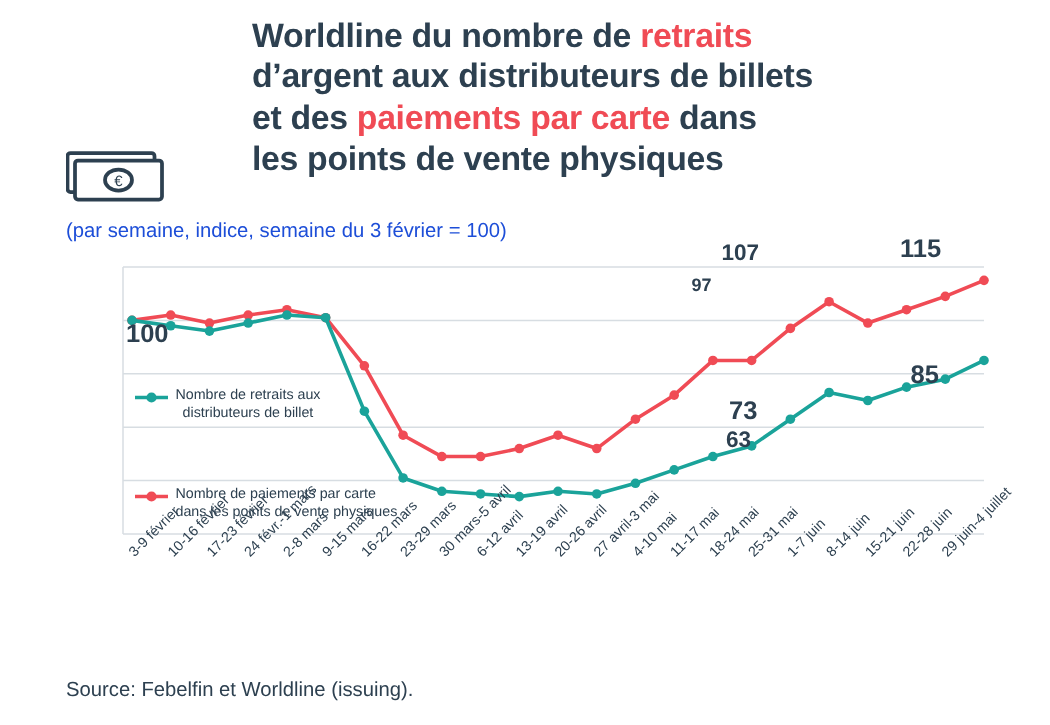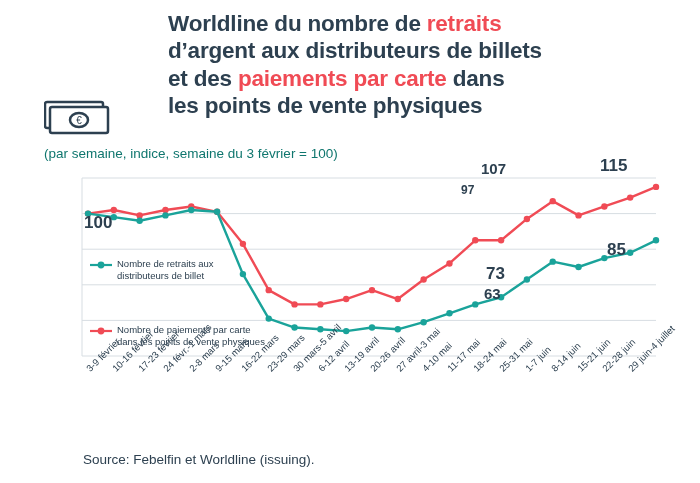--- a/index.html
+++ b/index.html
@@ -48,21 +48,21 @@
     width: 66px;
     height: 40px;
   }
 
   
   .subtitle {
     position: absolute;
     left: 44px;
     top: 146px;
     font-size: 13.5px;
-    color: #0f766e;
+    color: #1d4ed8;
     font-weight: normal;
   }
 
   
   .chart-area {
     position: absolute;
     left: 44px;
     top: 172px;
     width: 620px;
     height: 190px;
@@ -72,21 +72,21 @@
   }
 
   
   .legend {
     position: absolute;
     font-size: 9.5px;
     line-height: 1.25;
     color: #2d4050;
     white-space: pre-line;
   }
-  .legend-cash { left: 90px; top: 246px; }
+  .legend-cash { left: 90px; top: 246px; text-align: center; }
   .legend-card { left: 90px; top: 312px; }
   .legend-row { display: flex; align-items: flex-start; }
   .legend-mark { margin-right: 5px; margin-top: 2px; flex: none; }
   .legend-text { white-space: pre-line; }
 
   
   .vlabel {
     position: absolute;
     font-weight: bold;
     color: #2d4050;
@@ -109,21 +109,20 @@
     white-space: nowrap;
   }
 
   
   .source {
     position: absolute;
     left: 44px;
     top: 452px;
     font-size: 13.5px;
     color: #2d4050;
-    margin-left: 39px;
   }
 </style>
 </head>
 <body>
 
 <div class="page">
 
   <div class="title-wrap">
     <div class="title"><span>Worldline du nombre de </span><span class="hl">retraits</span></div>
     <div class="title"><span>d’argent aux distributeurs de billets</span></div>

